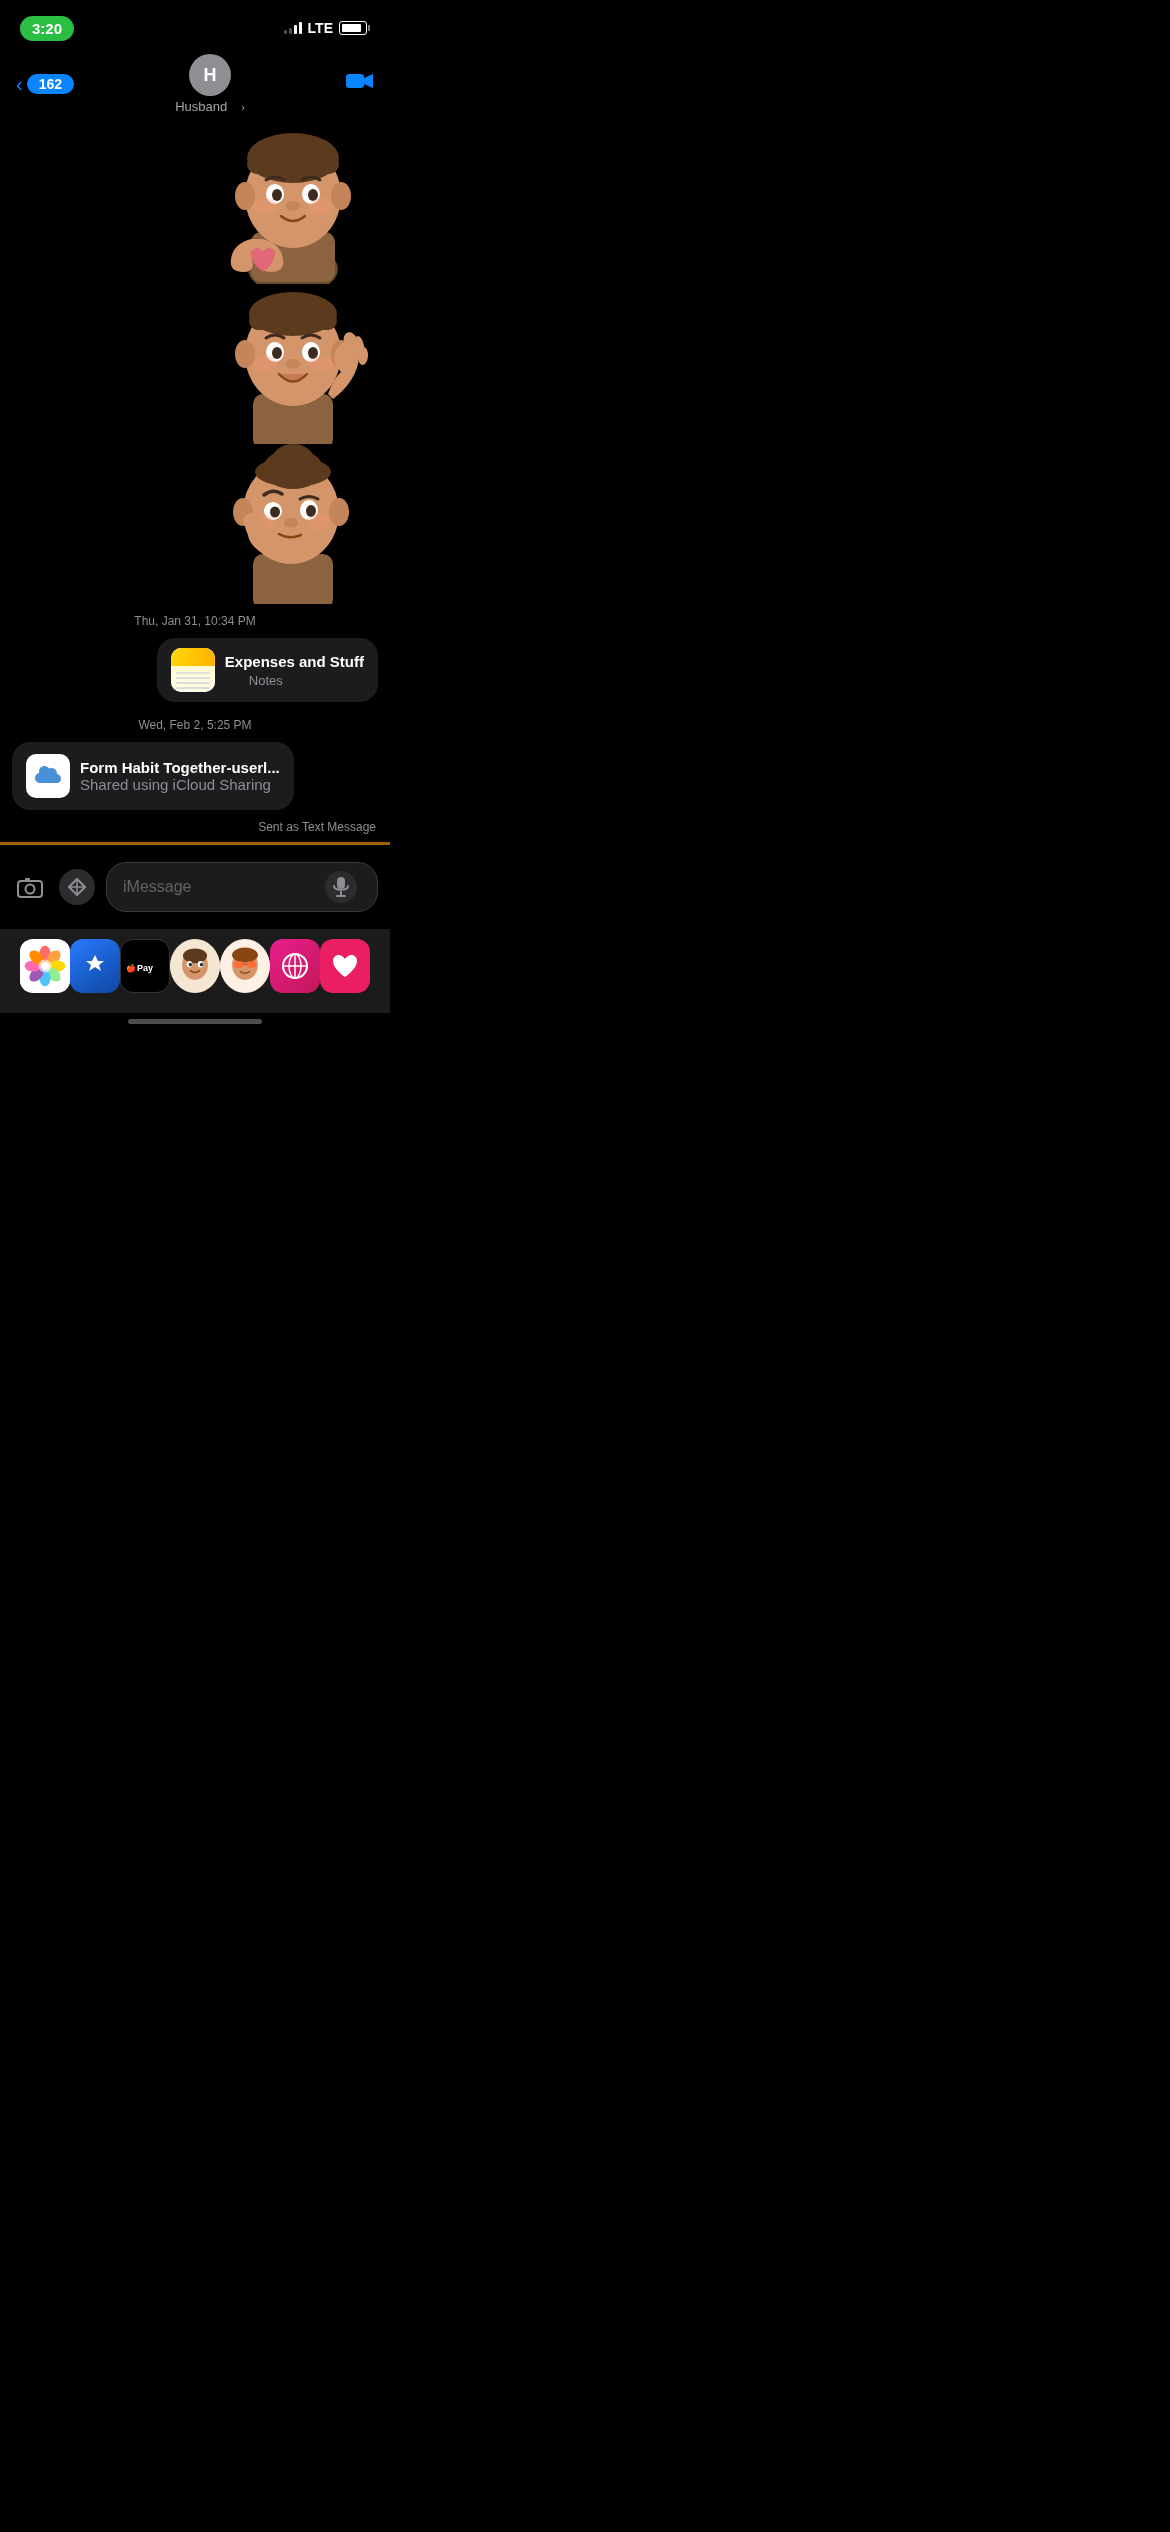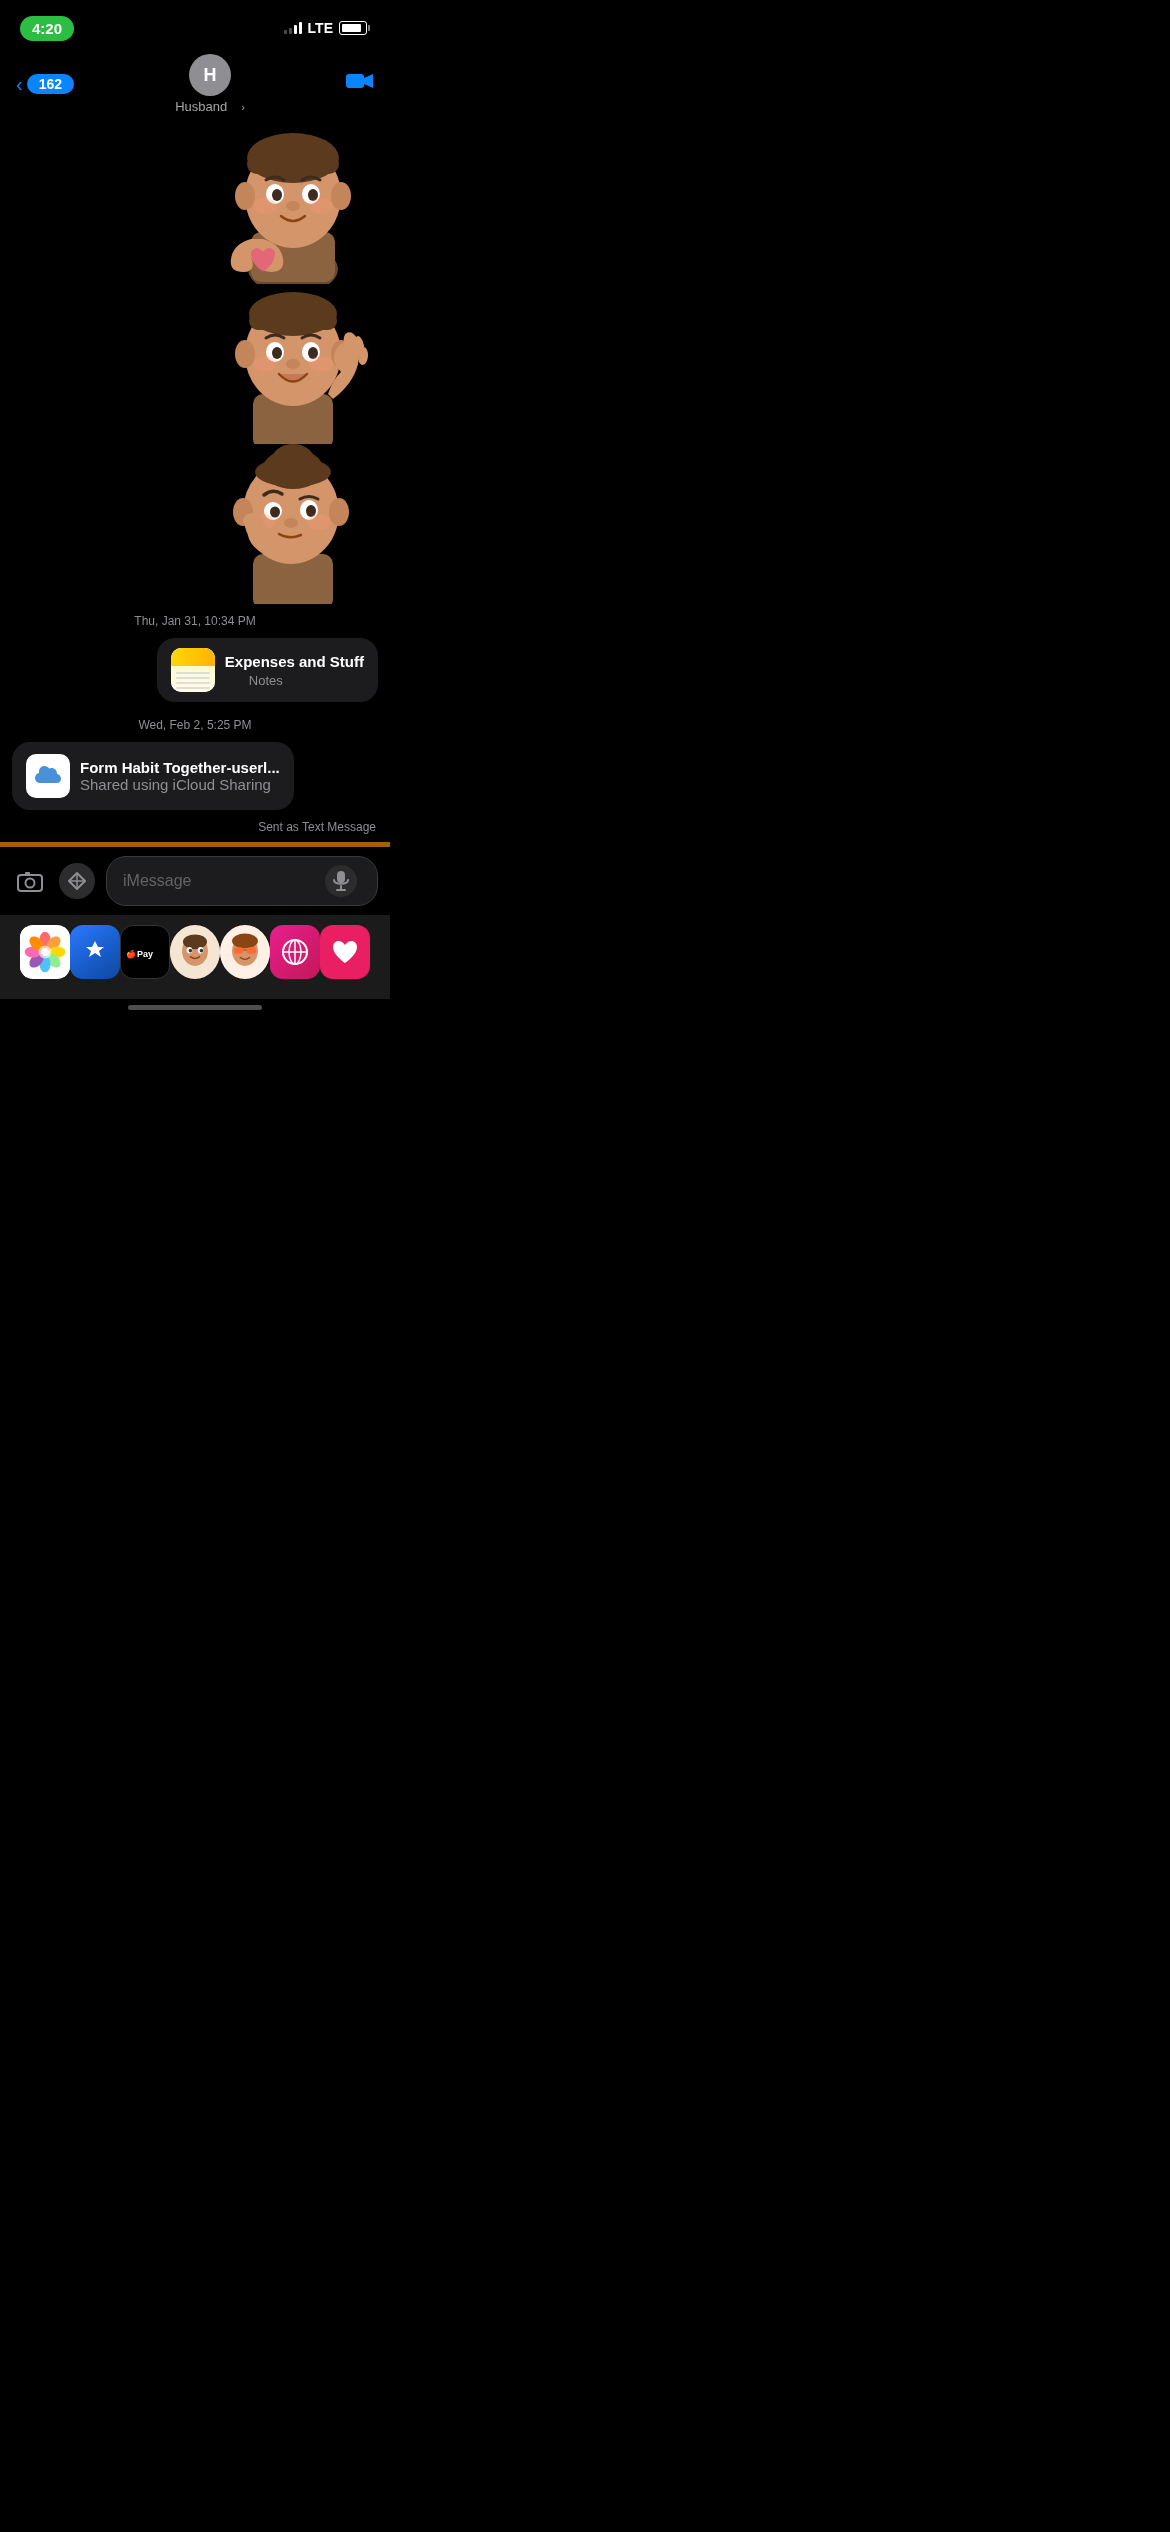--- a/index.html
+++ b/index.html
@@ -257,24 +257,24 @@
       font-size: 12px;
       padding-right: 14px;
       padding-top: 4px;
       padding-bottom: 8px;
     }
 
     
     .input-bar {
       display: flex;
       align-items: center;
-      padding: 9px 12px;
+      padding: 17px 12px;
       gap: 11px;
       background: #000;
-      border-top: 5px solid #a16207;
+      border-top: 3px solid #a16207;
     }
     .input-camera-btn {
       width: 36px;
       height: 36px;
       display: flex;
       align-items: center;
       justify-content: center;
       color: #8e8e93;
     }
     .input-apps-btn {
@@ -357,21 +357,21 @@
     }
     .memoji-svg {
       width: 160px;
       height: 160px;
     }
   </style>
 </head>
 <body>
 
 <div class="status-bar">
-  <div class="status-time">4:20</div>
+  <div class="status-time">3:20</div>
   <div class="status-right">
     <div class="signal-bars">
       <div class="signal-bar dim" style="height:4px"></div>
       <div class="signal-bar dim" style="height:6px"></div>
       <div class="signal-bar" style="height:9px"></div>
       <div class="signal-bar" style="height:12px"></div>
     </div>
     <span class="lte-text">LTE</span>
     <div class="battery">
       <div class="battery-body">

